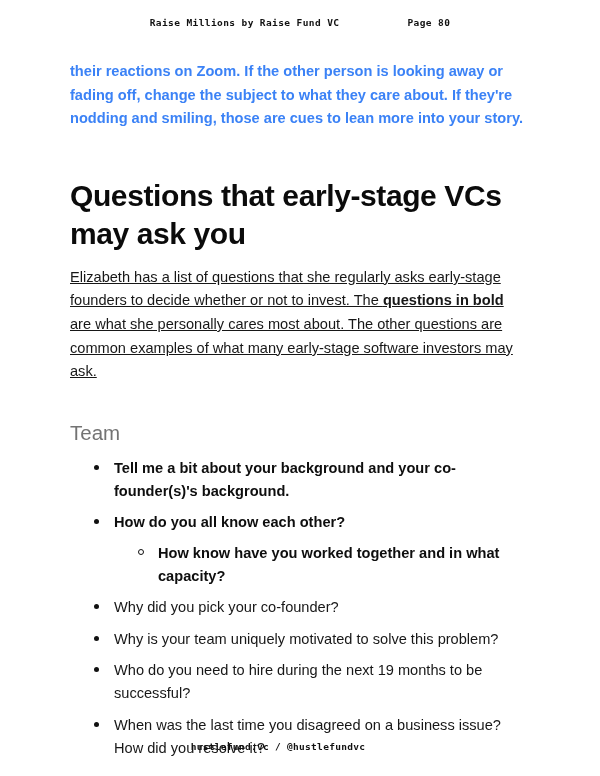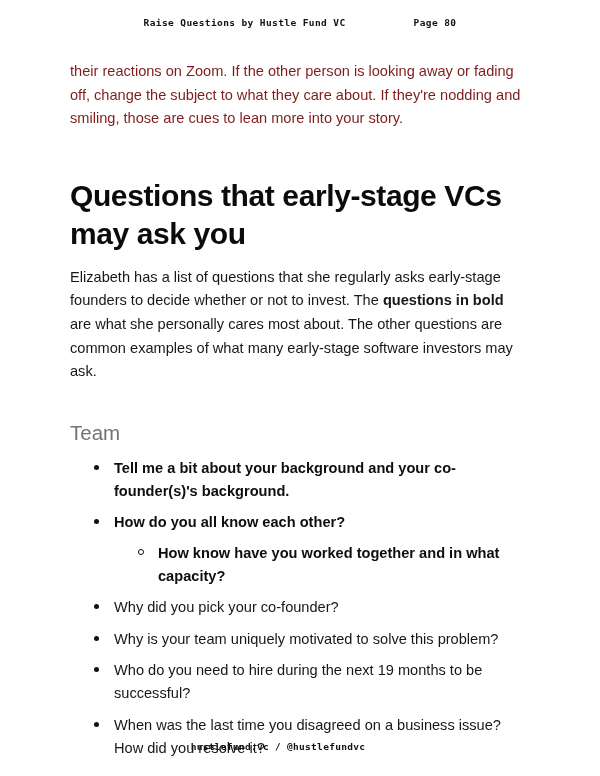--- a/index.html
+++ b/index.html
@@ -45,22 +45,22 @@
   .content {
     position: absolute;
     top: 60px;
     left: 70px;
     width: 460px;
   }
   p.body-text {
     margin: 0 0 0 0;
     font-size: 14.6px;
     line-height: 1.62;
-    color: #7f1d1d;
-    font-weight: 400;
+    color: #3b82f6;
+    font-weight: 700;
   }
   h1.chapter-title {
     margin: 46px 0 12px 0;
     font-size: 30px;
     line-height: 1.28;
     font-weight: bold;
     letter-spacing: -0.4px;
     color: #0b0b0b;
   }
   h2.section-title {
@@ -69,20 +69,21 @@
     line-height: 1.3;
     font-weight: normal;
     color: #737373;
   }
   p.intro-text {
     margin: 6px 14px 0 0;
     font-size: 14.6px;
     line-height: 1.62;
     color: #171717;
     font-weight: 350;
+    text-decoration: underline;
   }
   .bold-inline {
     font-weight: bold;
   }
   ul.q-list {
     list-style: none;
     margin: 10px 0 0 0;
     padding: 0 0 0 22px;
   }
   ul.q-list > li {
@@ -145,21 +146,21 @@
     color: #111;
     font-weight: bold;
   }
 </style>
 </head>
 <body>
 
 <div class="page">
 
   <div class="header">
-    <span class="header-title">Raise Questions by Hustle Fund VC</span>
+    <span class="header-title">Raise Millions by Raise Fund VC</span>
     <span class="header-page">Page 80</span>
   </div>
 
   <div class="content">
 
     <p class="body-text">their reactions on Zoom. If the other person is looking away or fading off, change the subject to what they care about. If they're nodding and smiling, those are cues to lean more into your story.</p>
 
     <h1 class="chapter-title">Questions that early-stage VCs may ask you</h1>
 
     <p class="intro-text"><span>Elizabeth has a list of questions that she regularly asks early-stage founders to decide whether or not to invest. The </span><span class="bold-inline">questions in bold</span><span> are what she personally cares most about. The other questions are common examples of what many early-stage software investors may ask.</span></p>

